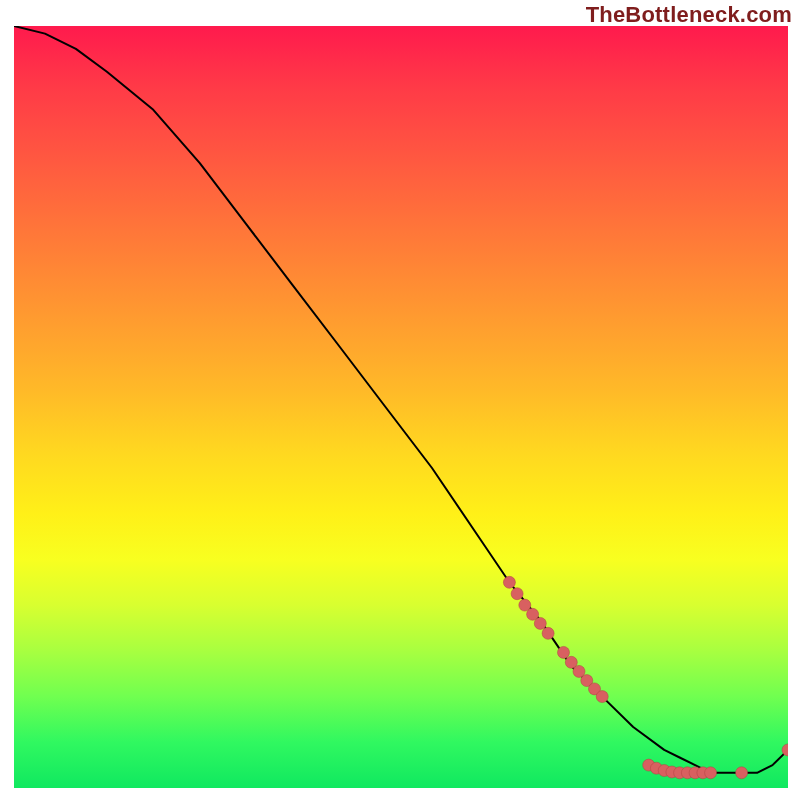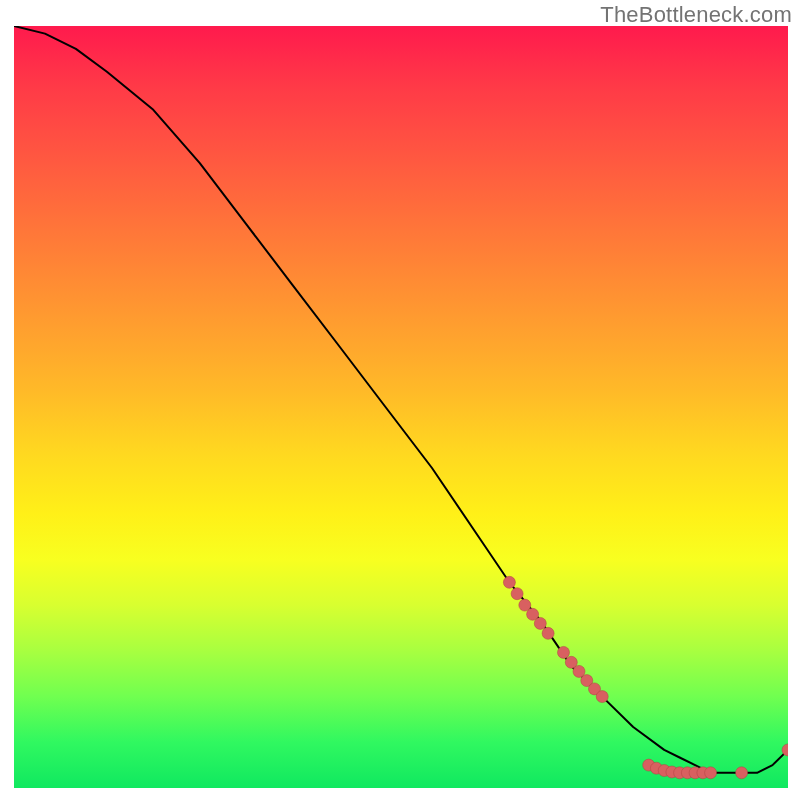--- a/index.html
+++ b/index.html
@@ -14,22 +14,22 @@
   .stage {
     position: relative;
     width: 800px;
     height: 800px;
   }
   .watermark {
     position: absolute;
     top: 2px;
     right: 8px;
     font-size: 22px;
-    font-weight: 400;
-    color: #737373;
+    font-weight: 700;
+    color: #7f1d1d;
     letter-spacing: 0.2px;
     z-index: 5;
   }
   .gradient-bg {
     position: absolute;
     left: 14px;
     top: 26px;
     width: 774px;
     height: 762px;
     

